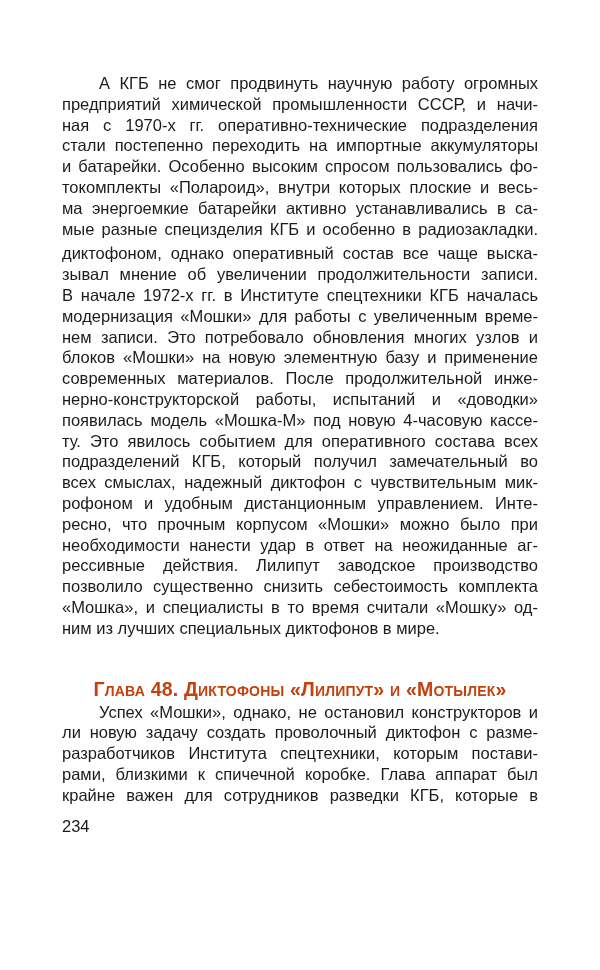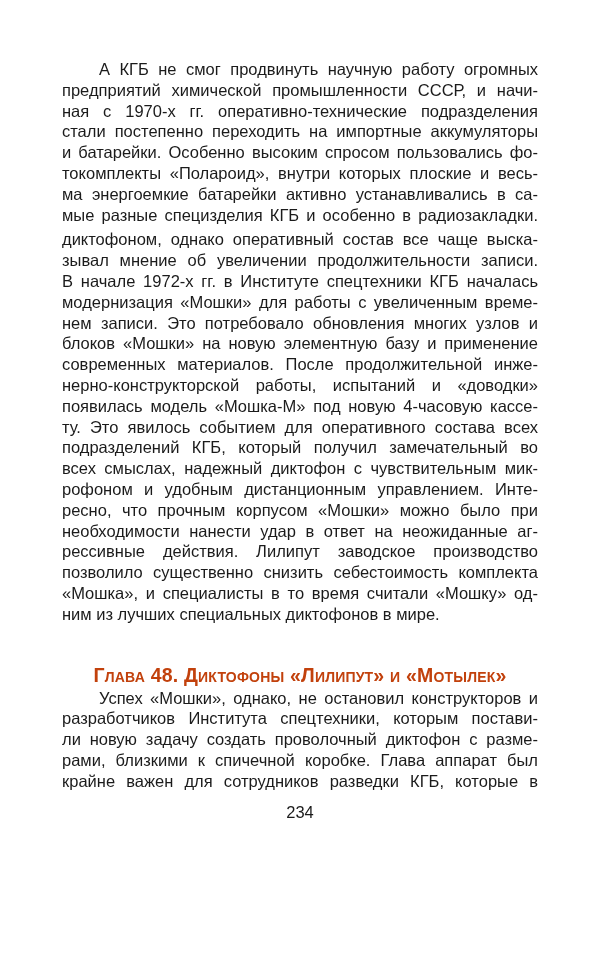--- a/index.html
+++ b/index.html
@@ -12,21 +12,21 @@
     width: 600px;
     height: 970px;
     background: #ffffff;
     overflow: hidden;
     font-family: "Liberation Sans", "DejaVu Sans", sans-serif;
     color: #1b1b1b;
   }
   .text-block {
     position: absolute;
     left: 62px;
-    top: 59px;
+    top: 73px;
     width: 476px;
   }
   .para { margin: 0 0 4px 0; }
   .ln {
     font-size: 16.5px;
     line-height: 20.8px;
     text-align: justify;
     text-align-last: justify;
     white-space: normal;
   }
@@ -38,21 +38,20 @@
     line-height: 26px;
     font-weight: bold;
     font-variant: small-caps;
     letter-spacing: 0.2px;
     text-align: center;
     color: #c2410c;
   }
   .para3 { }
   .page-number {
     margin-top: 10px;
-    text-align: center;
     font-size: 16.5px;
     line-height: 20.8px;
   }
 </style>
 </head>
 <body>
 
 <div class="book-page">
   <div class="text-block">
 
@@ -86,22 +85,22 @@
       <div class="ln">рессивные действия. Лилипут заводское производство</div>
       <div class="ln">позволило существенно снизить себестоимость комплекта</div>
       <div class="ln">«Мошка», и специалисты в то время считали «Мошку» од-</div>
       <div class="ln last">ним из лучших специальных диктофонов в мире.</div>
     </div>
 
     <h2 class="chapter-heading">Глава 48. Диктофоны «Лилипут» и «Мотылек»</h2>
 
     <div class="para para3">
       <div class="ln first">Успех «Мошки», однако, не остановил конструкторов и</div>
+      <div class="ln">ли новую задачу создать проволочный диктофон с разме-</div>
       <div class="ln">разработчиков Института спецтехники, которым постави-</div>
-      <div class="ln">ли новую задачу создать проволочный диктофон с разме-</div>
       <div class="ln">рами, близкими к спичечной коробке. Глава аппарат был</div>
       <div class="ln">крайне важен для сотрудников разведки КГБ, которые в</div>
     </div>
 
     <div class="page-number">234</div>
 
   </div>
 </div>
 
 </body></html>

